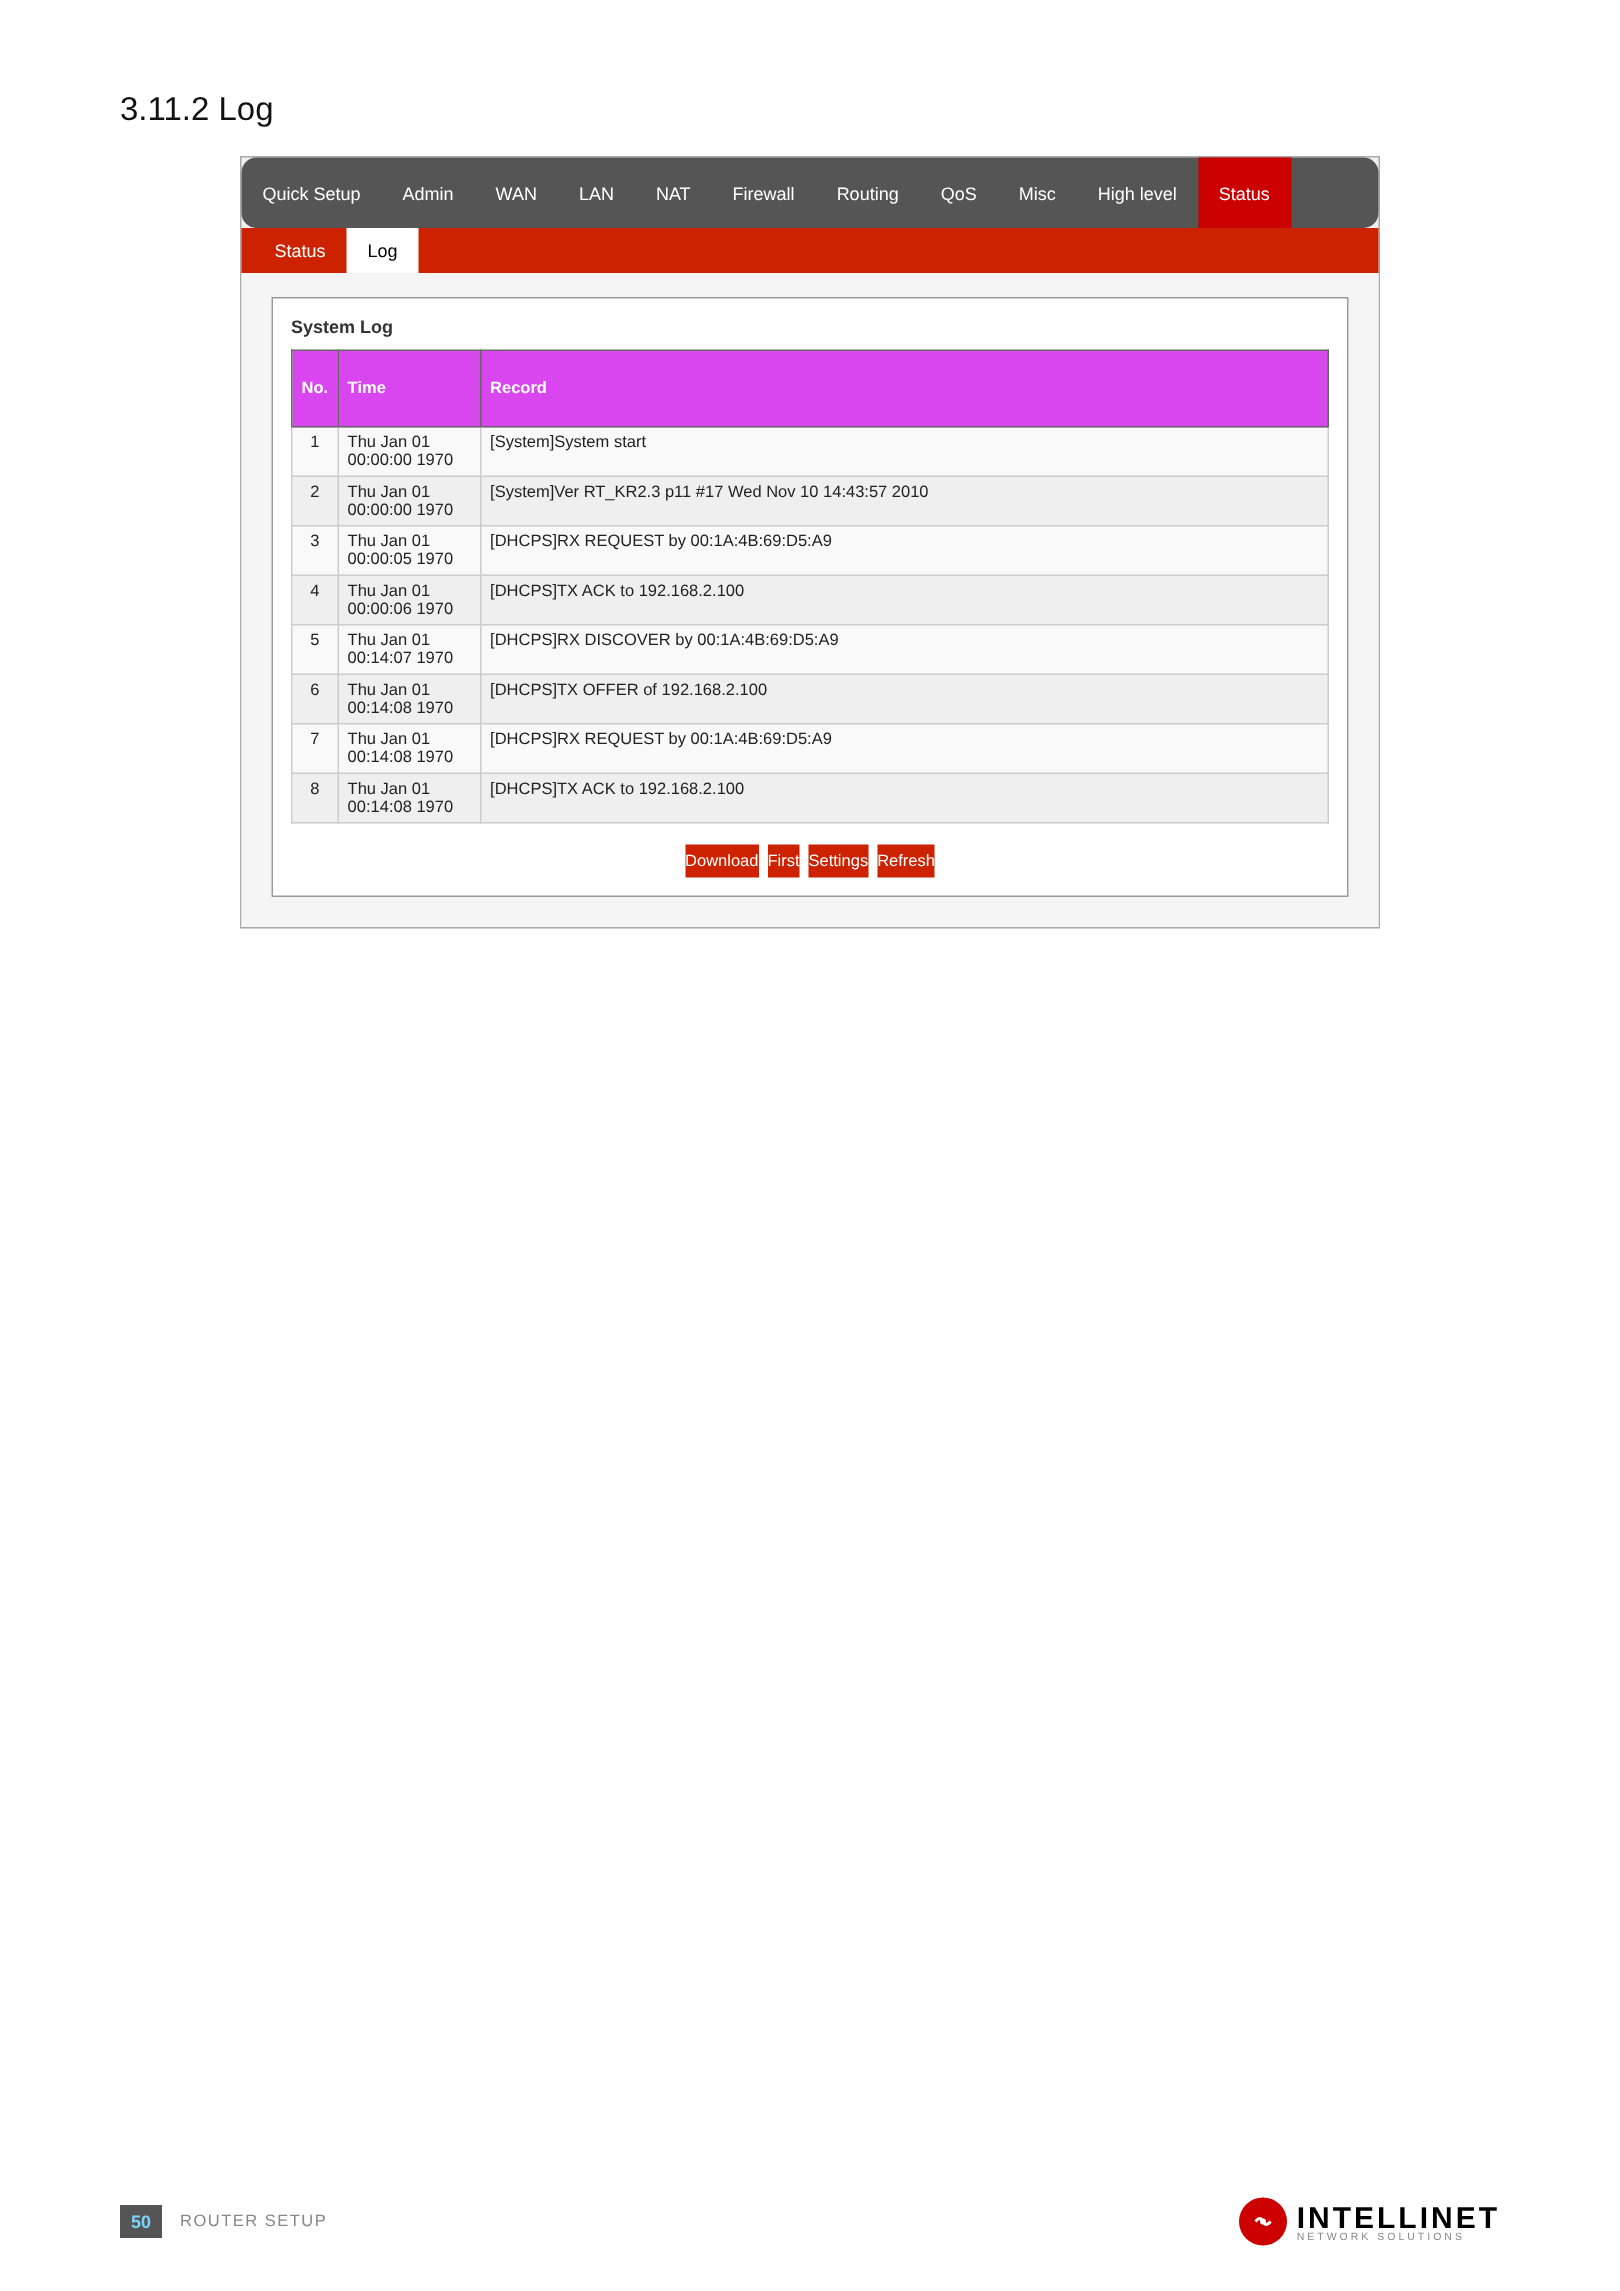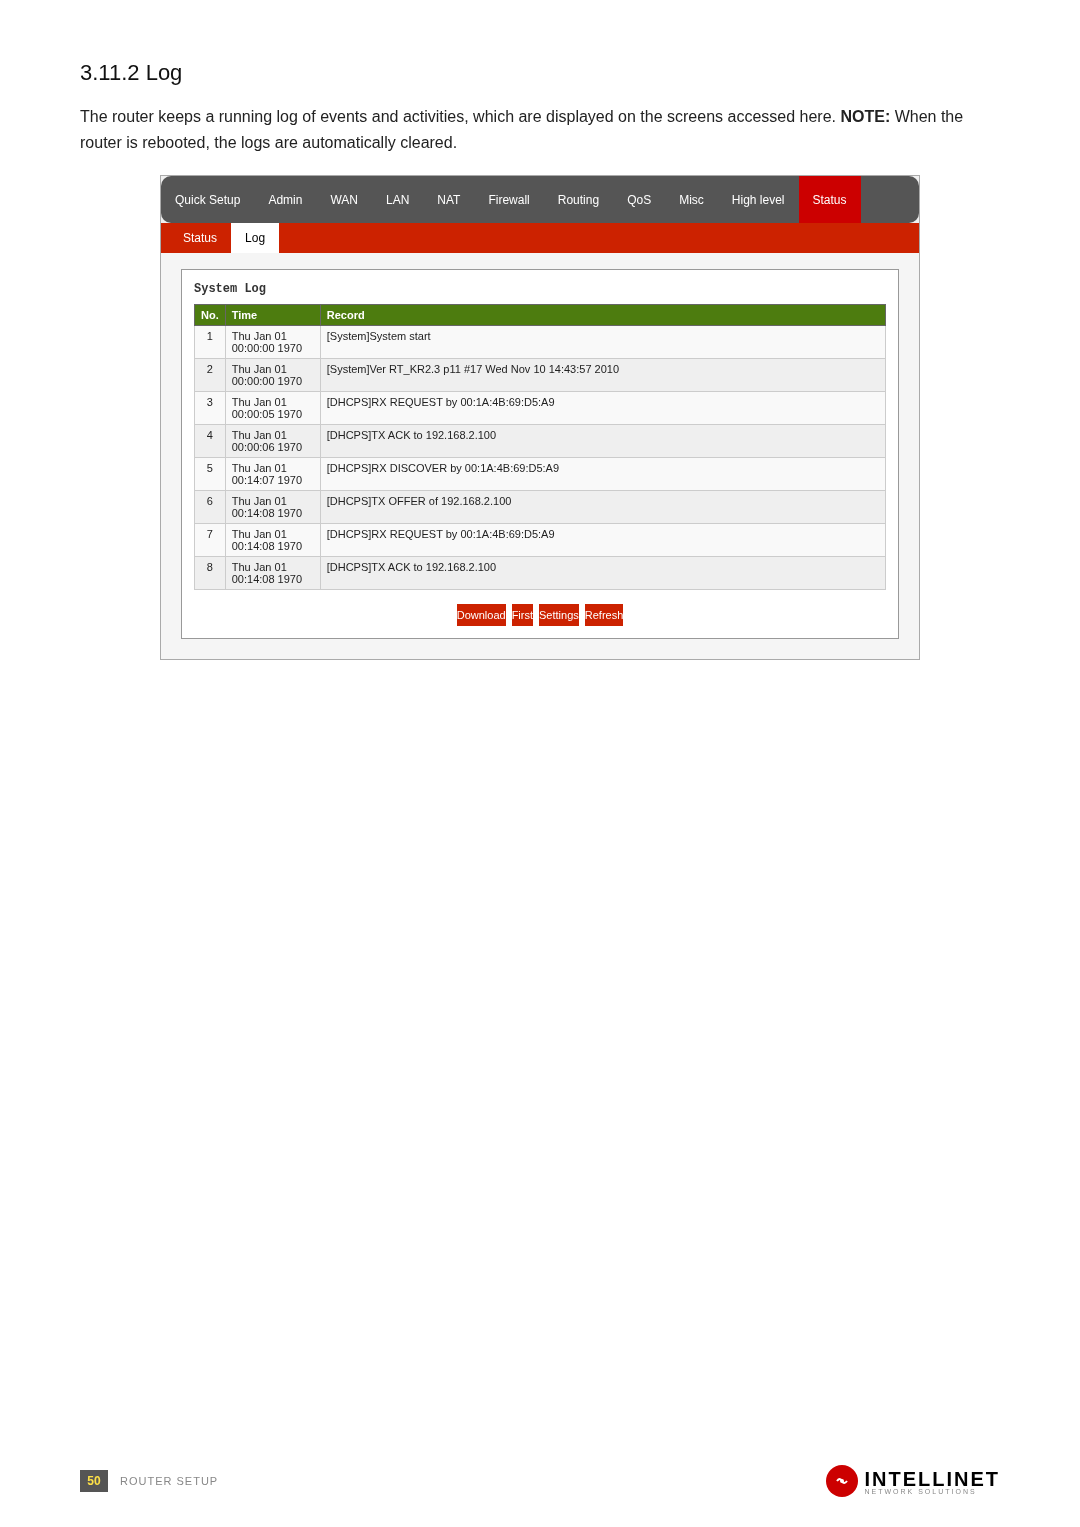--- a/index.html
+++ b/index.html
@@ -102,21 +102,20 @@
       border: 1px solid #999;
       background: #fff;
       padding: 12px;
     }
 
     .system-log-title {
       font-size: 12px;
       font-weight: bold;
       color: #333;
       margin-bottom: 8px;
-      font-family: Liberation Mono, monospace;
     }
 
     .page-buttons {
       display: flex;
       gap: 4px;
       margin-bottom: 10px;
     }
 
     .page-btn {
       background: #cc2200;
@@ -129,24 +128,24 @@
     }
 
     
     .log-table {
       width: 100%;
       border-collapse: collapse;
       font-size: 11px;
     }
 
     .log-table th {
-      background: #4d7c0f;
+      background: #d946ef;
       color: #fff;
       text-align: left;
-      padding: 4px 6px;
+      padding: 19px 6px;
       border: 1px solid #666;
     }
 
     .log-table td {
       padding: 4px 6px;
       border: 1px solid #ccc;
       vertical-align: top;
     }
 
     .log-table tr:nth-child(odd) td {
@@ -196,21 +195,21 @@
     }
 
     .footer-left {
       display: flex;
       align-items: center;
       gap: 12px;
     }
 
     .page-number-box {
       background: #555;
-      color: #fde047;
+      color: #7dd3fc;
       width: 28px;
       height: 22px;
       display: flex;
       align-items: center;
       justify-content: center;
       font-size: 12px;
       font-weight: bold;
     }
 
     .footer-label {
@@ -257,23 +256,20 @@
 
     .th-no { text-align: center; }
   </style>
 </head>
 <body>
 
 <div class="page-content">
 
   <div class="section-title">3.11.2  Log</div>
 
-  <p class="description">
-    <span>The router keeps a running log of events and activities, which are displayed on the screens accessed here. </span><em>NOTE:</em><span> When the router is rebooted, the logs are automatically cleared.</span>
-  </p>
 
   <div class="router-panel">
 
     <div class="top-nav">
       <div class="top-nav-item">Quick Setup</div>
       <div class="top-nav-item">Admin</div>
       <div class="top-nav-item">WAN</div>
       <div class="top-nav-item">LAN</div>
       <div class="top-nav-item">NAT</div>
       <div class="top-nav-item">Firewall</div>

